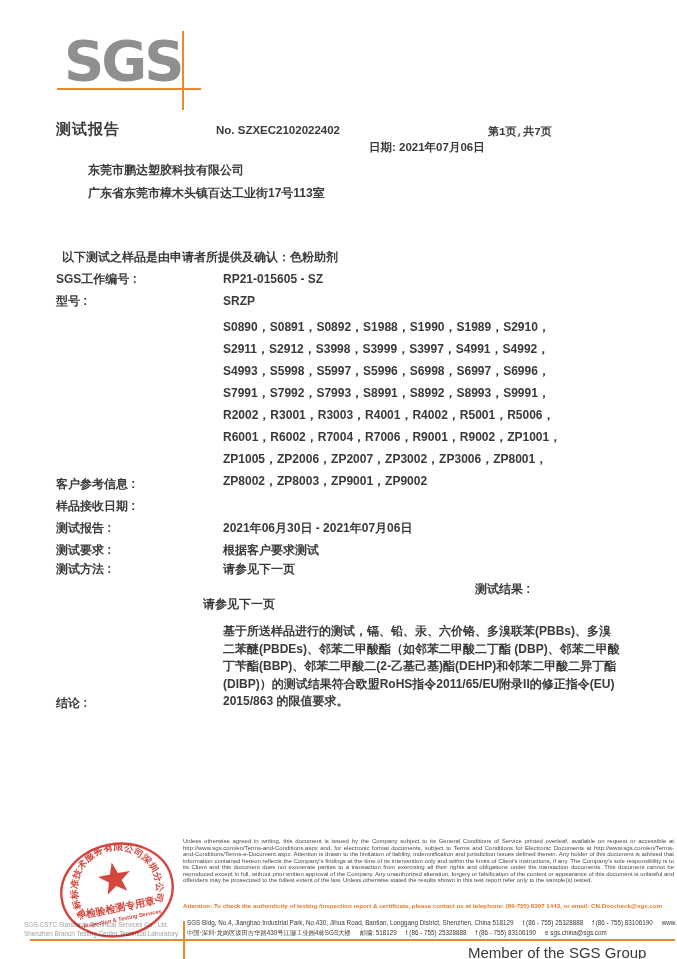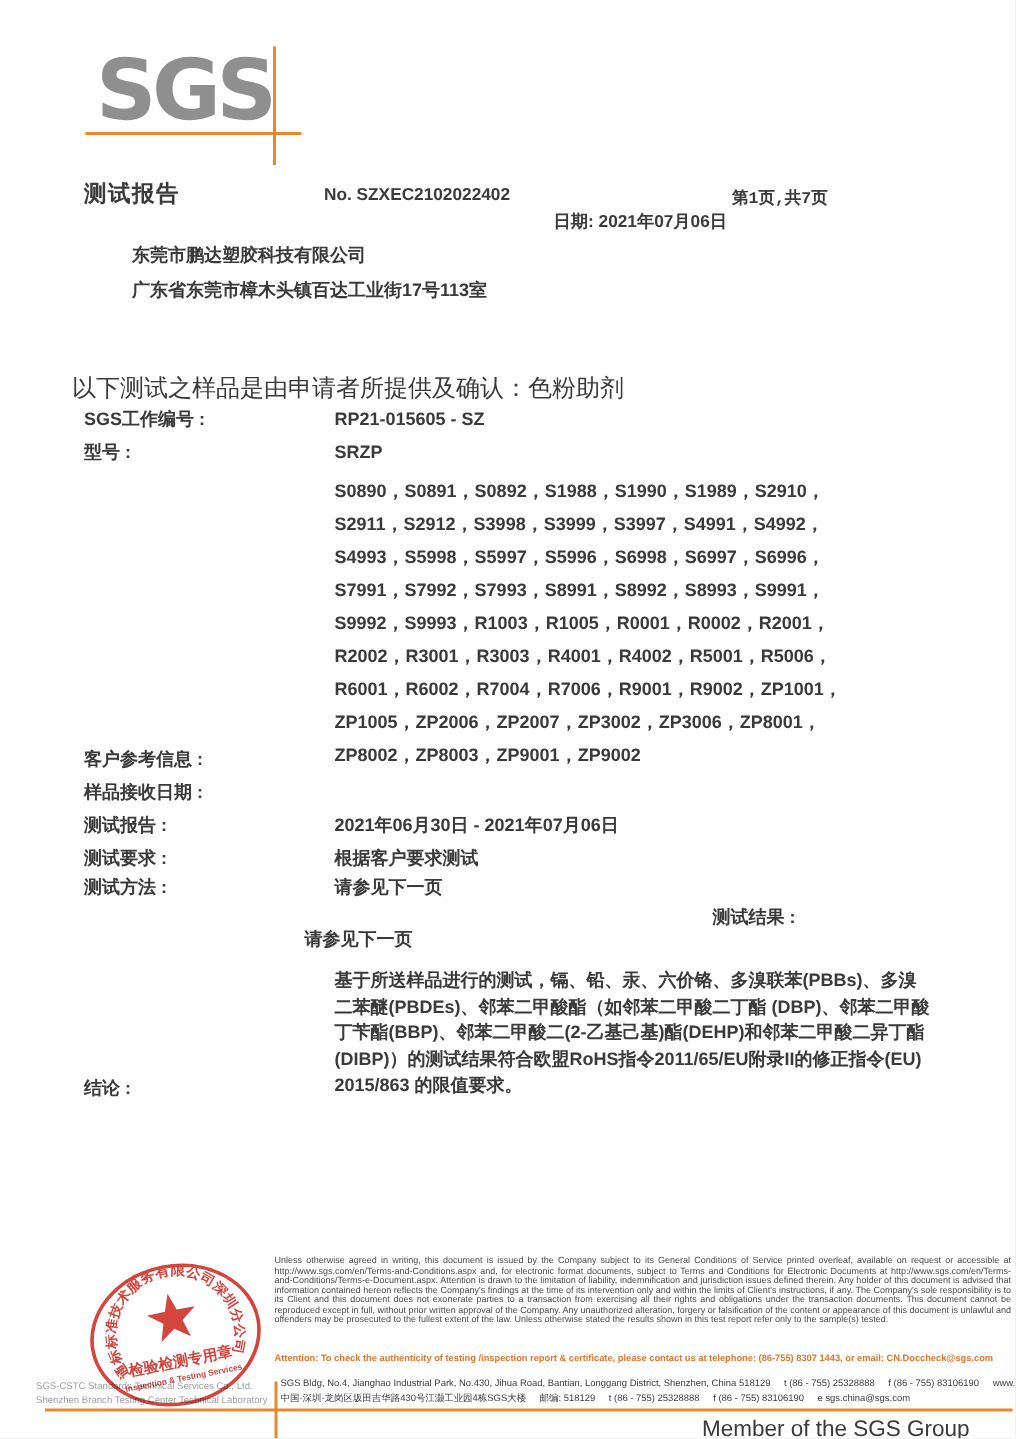--- a/index.html
+++ b/index.html
@@ -22,21 +22,21 @@
   
   .doc-title { position:absolute; left:56px; top:120px; font-size:15px; font-weight:bold; letter-spacing:1px; }
   .report-no { position:absolute; left:216px; top:124px; font-size:11.5px; font-weight:bold; }
   .report-date { position:absolute; left:369px; top:140px; font-size:11.5px; font-weight:bold; }
   .page-info { position:absolute; left:488px; top:124px; font-size:11px; font-weight:bold;font-family:Liberation Mono, monospace; }
 
   
   .applicant { position:absolute; left:56px; top:159px; font-size:12px; font-weight:bold; line-height:23px;margin-left:32px; }
 
   
-  .sample-statement { position:absolute; left:48px; top:249px; font-size:16px; font-weight:normal; }
+  .sample-statement { position:absolute; left:62px; top:249px; font-size:12px; font-weight:bold; }
 
   
   .info { position:absolute; left:56px; top:272px; width:566px; font-size:12px; font-weight:bold; }
   .row { display:flex; line-height:15px; margin-bottom:7px;align-items:flex-end; }
   .row .lbl { width:147px; flex:none; }
   .row .val { width:419px;margin-left:20px; }
   .row.ref .val div { line-height:22px; }
   .row.ref { margin-bottom:7px; }
   .row.tight { margin-bottom:4px; }
   .row.tight2 { margin-bottom:5px; }
@@ -94,21 +94,20 @@
       <div class="lbl">型号 :</div>
       <div class="val">SRZP</div>
     </div>
     <div class="row ref">
       <div class="lbl">客户参考信息 :</div>
       <div class="val">
         <div>S0890，S0891，S0892，S1988，S1990，S1989，S2910，</div>
         <div>S2911，S2912，S3998，S3999，S3997，S4991，S4992，</div>
         <div>S4993，S5998，S5997，S5996，S6998，S6997，S6996，</div>
         <div>S7991，S7992，S7993，S8991，S8992，S8993，S9991，</div>
-        <div>S9992，S9993，R1003，R1005，R0001，R0002，R2001，</div>
         <div>R2002，R3001，R3003，R4001，R4002，R5001，R5006，</div>
         <div>R6001，R6002，R7004，R7006，R9001，R9002，ZP1001，</div>
         <div>ZP1005，ZP2006，ZP2007，ZP3002，ZP3006，ZP8001，</div>
         <div>ZP8002，ZP8003，ZP9001，ZP9002</div>
       </div>
     </div>
     <div class="row">
       <div class="lbl">样品接收日期 :</div>
     </div>
     <div class="row">

